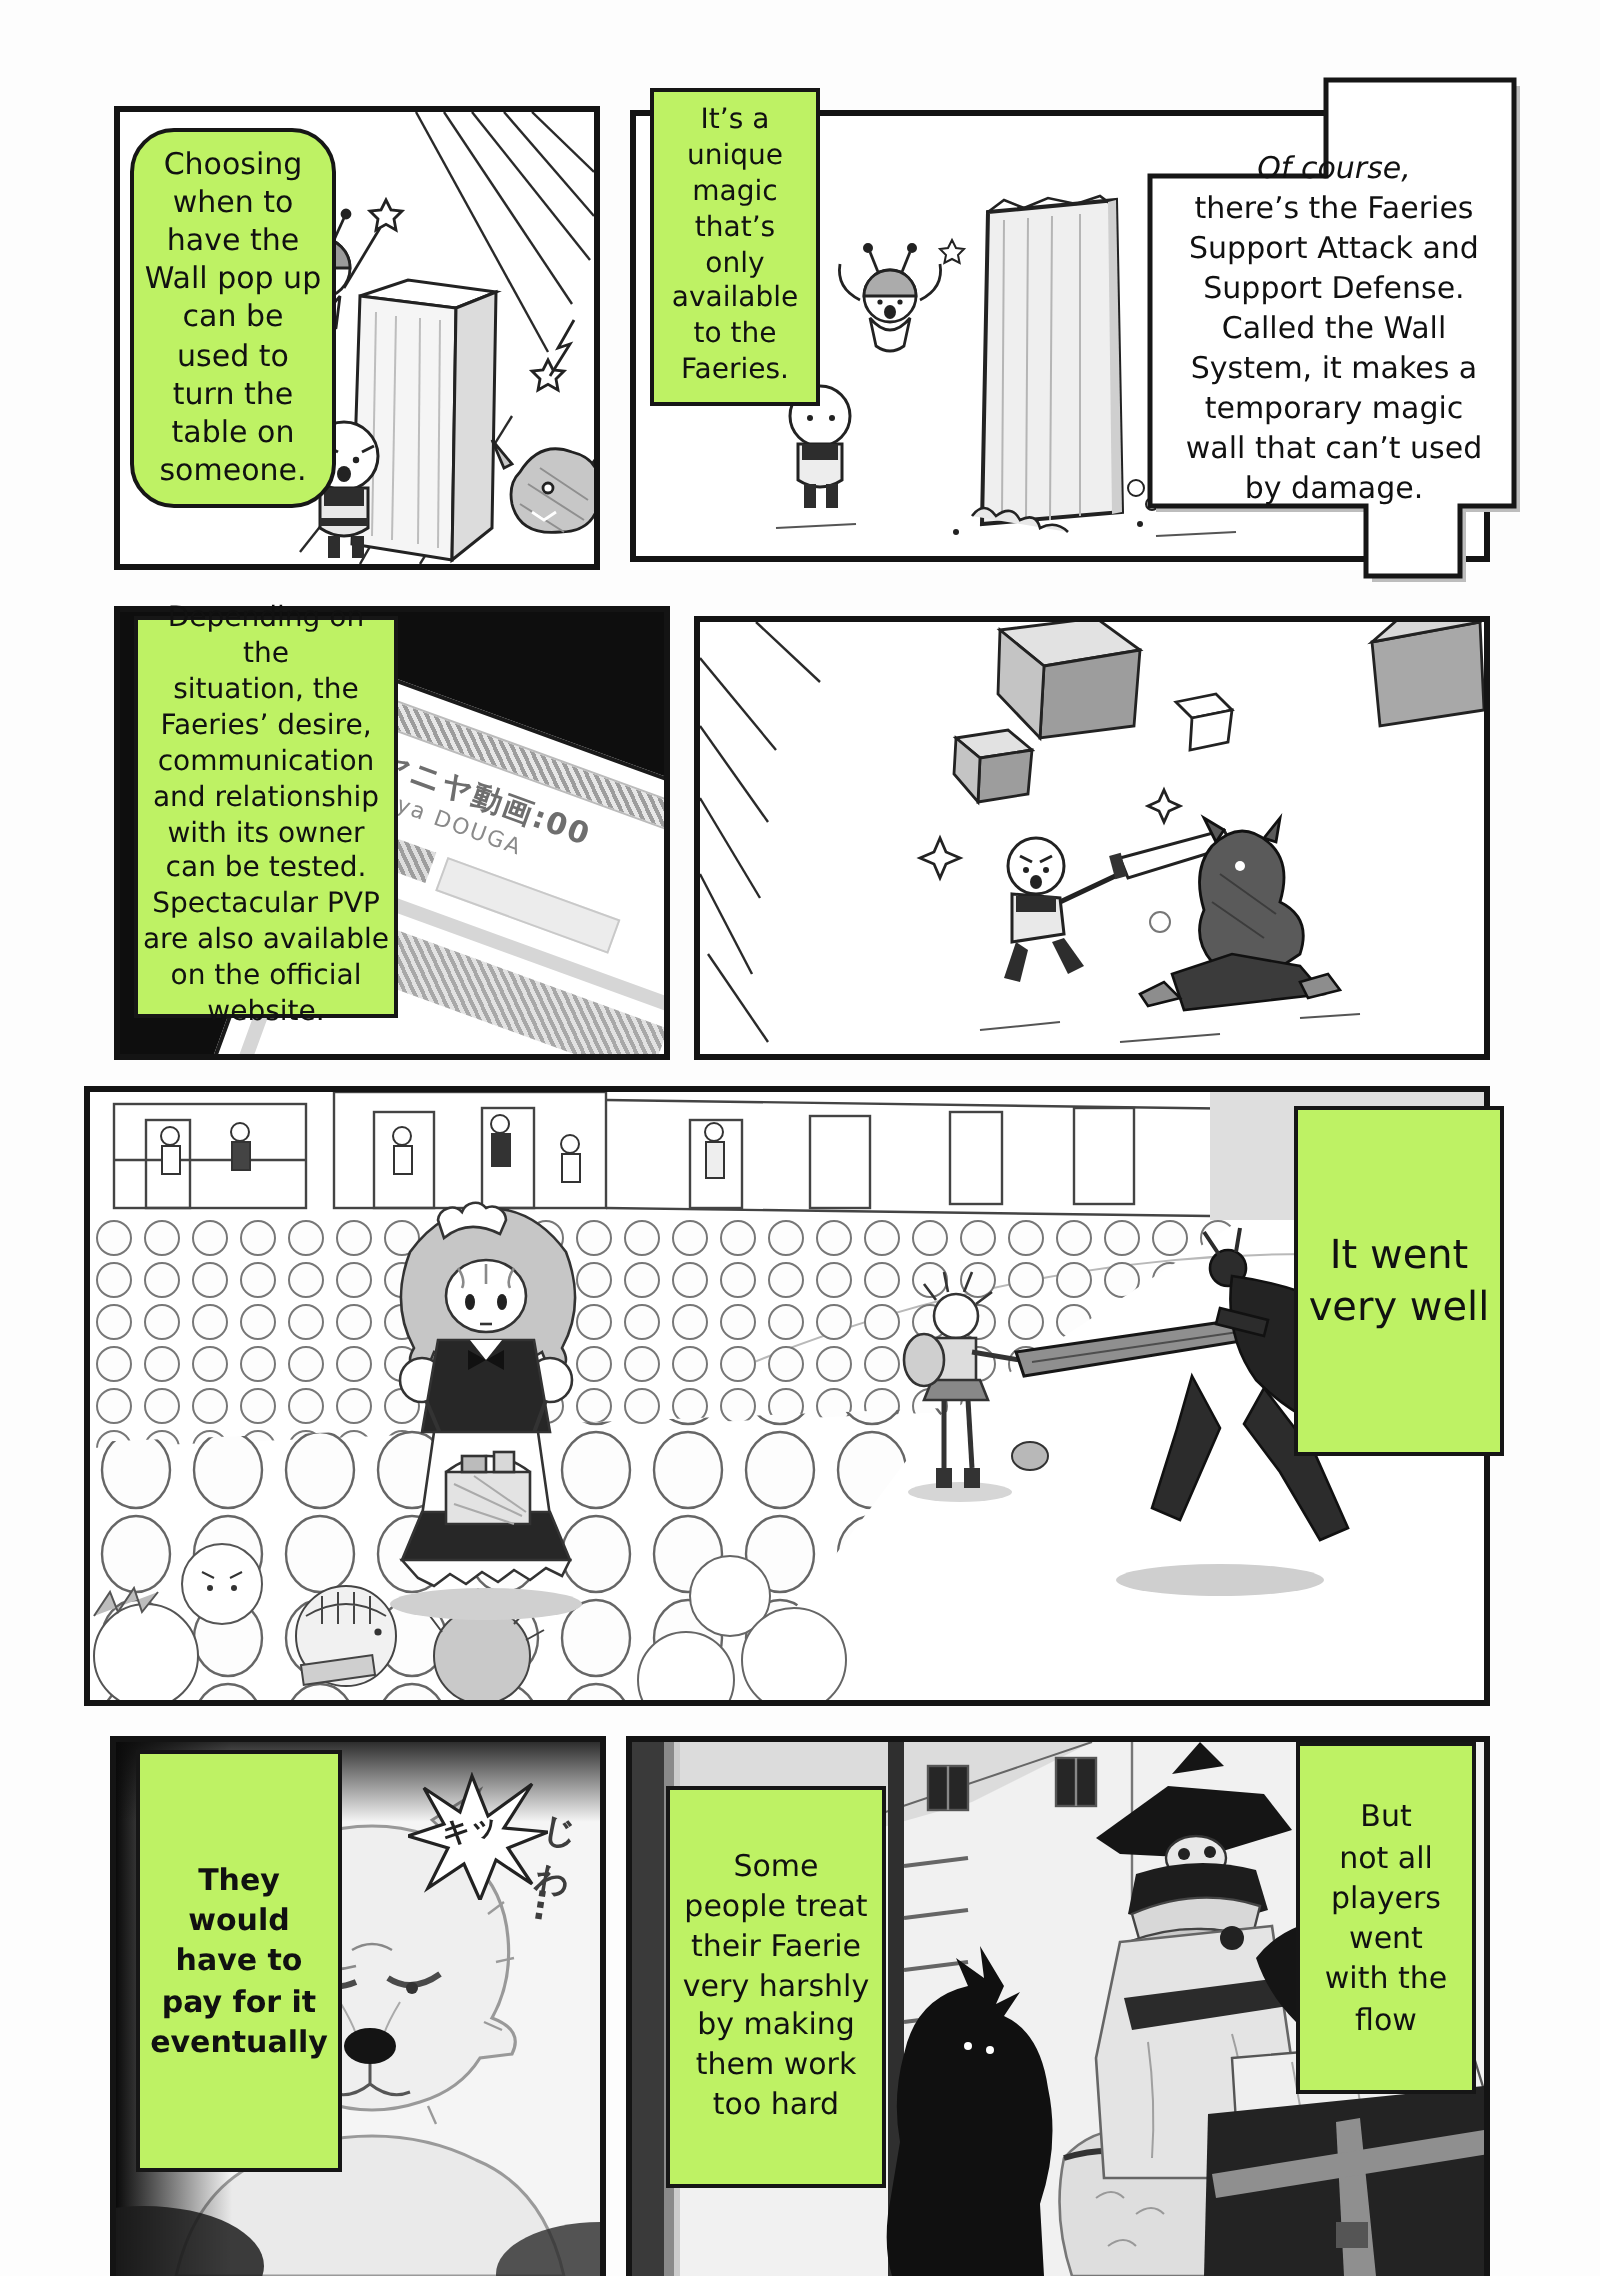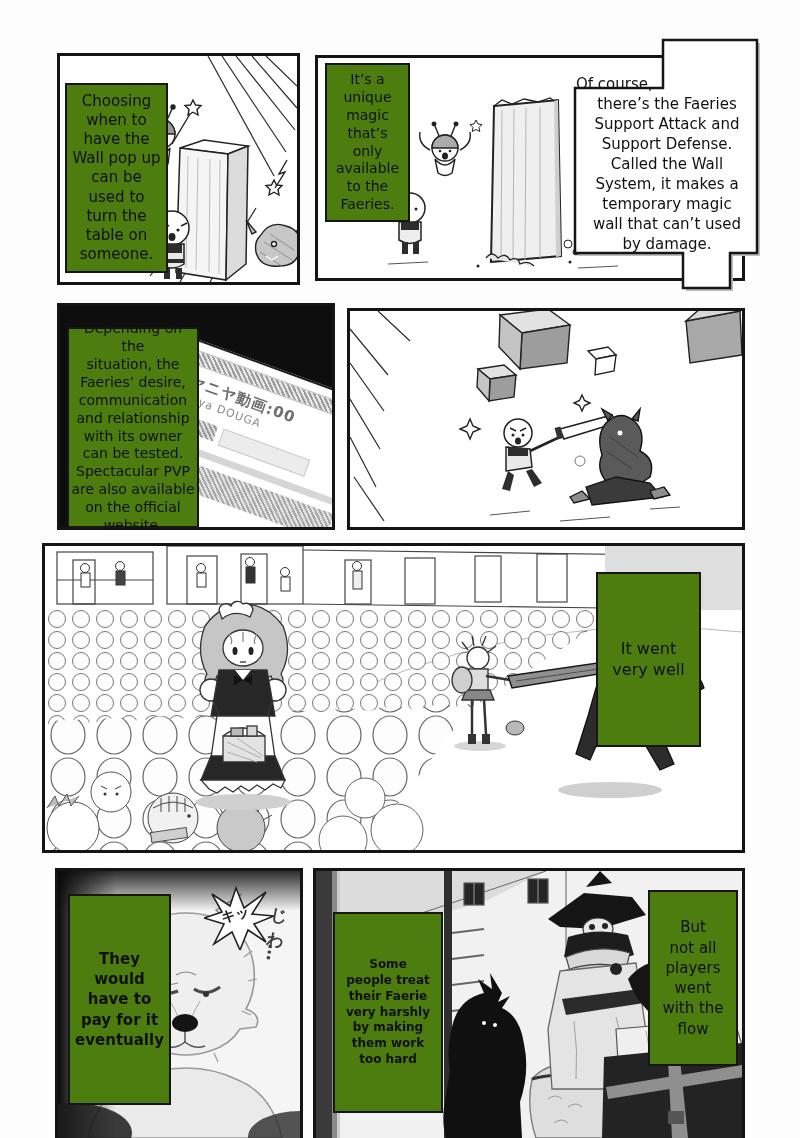--- a/index.html
+++ b/index.html
@@ -12,38 +12,38 @@
   #panel-f,#panel-g{border-bottom:none;}
 
   #panel-a{left:57px;top:53px;width:243px;height:232px;}
   #panel-b{left:315px;top:55px;width:430px;height:226px;}
   #panel-c{left:57px;top:303px;width:278px;height:227px;}
   #panel-d{left:347px;top:308px;width:398px;height:222px;}
   #panel-e{left:42px;top:543px;width:703px;height:310px;}
   #panel-f{left:55px;top:868px;width:248px;height:270px;}
   #panel-g{left:313px;top:868px;width:432px;height:270px;}
 
-  .caption{position:absolute;background:#4d7c0f;border:2px solid #161616;box-sizing:border-box;
+  .caption{position:absolute;background:#bef264;border:2px solid #161616;box-sizing:border-box;
            display:flex;align-items:center;justify-content:center;text-align:center;
-           white-space:pre-line;z-index:5;line-height:1.28;padding:2px;margin-top:19px;}
-  .cap-a {left:65px;top:64px;width:103px;height:190px;font-size:15px;}
+           white-space:pre-line;z-index:5;line-height:1.28;padding:2px;}
+  .cap-a {left:65px;top:64px;width:103px;height:190px;font-size:15px;border-radius:22px;}
   .cap-b1{left:325px;top:44px;width:85px;height:159px;font-size:14px;}
   .cap-c {left:67px;top:308px;width:132px;height:201px;font-size:14px;}
   .cap-d {left:360px;top:316px;width:125px;height:202px;font-size:14px;line-height:1.26;}
   .cap-d2{left:637px;top:323px;width:121px;height:184px;font-size:14px;line-height:1.38;}
-  .cap-e {left:596px;top:553px;width:105px;height:175px;font-size:16px;}
+  .cap-e {left:647px;top:553px;width:105px;height:175px;font-size:20px;}
   .cap-f {left:68px;top:875px;width:103px;height:211px;font-size:15px;line-height:1.35;font-weight:bold;}
-  .cap-g {left:333px;top:893px;width:110px;height:201px;font-size:12px;line-height:1.33;font-weight:bold;}
+  .cap-g {left:333px;top:893px;width:110px;height:201px;font-size:15px;line-height:1.33;}
   .cap-g2{left:648px;top:871px;width:90px;height:176px;font-size:15px;line-height:1.35;}
 
   
   .cap-b2{position:absolute;left:573px;top:38px;width:188px;height:253px;z-index:5;}
   .cap-b2 svg{position:absolute;left:0;top:0;width:100%;height:100%;}
   .cap-b2 .b2txt{position:absolute;left:3px;top:36px;width:182px;font-size:15px;line-height:20px;}
-  .b2l1{display:block;text-align:left;}
+  .b2l1{display:block;text-align:center;font-style:italic;}
   .b2rest{display:block;text-align:center;white-space:pre-line;}
 
   .sfx-ki{position:absolute;left:204px;top:886px;width:70px;height:64px;z-index:4;}
   .sfx-ki .kitxt{position:absolute;left:17px;top:20px;font-size:14px;font-weight:bold;color:#222;
                  transform:rotate(-12deg);}
   .sfx-jiwa{position:absolute;left:266px;top:896px;z-index:4;writing-mode:vertical-rl;
             font-size:17px;font-weight:bold;letter-spacing:5px;color:#3d3d3d;transform:rotate(9deg);}
 
   
   .screen-card{position:absolute;left:118px;top:26px;width:236px;height:250px;background:#fff;

